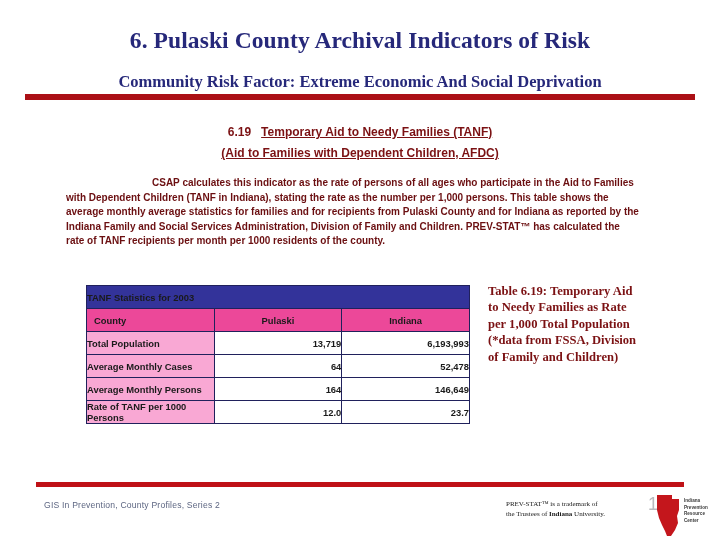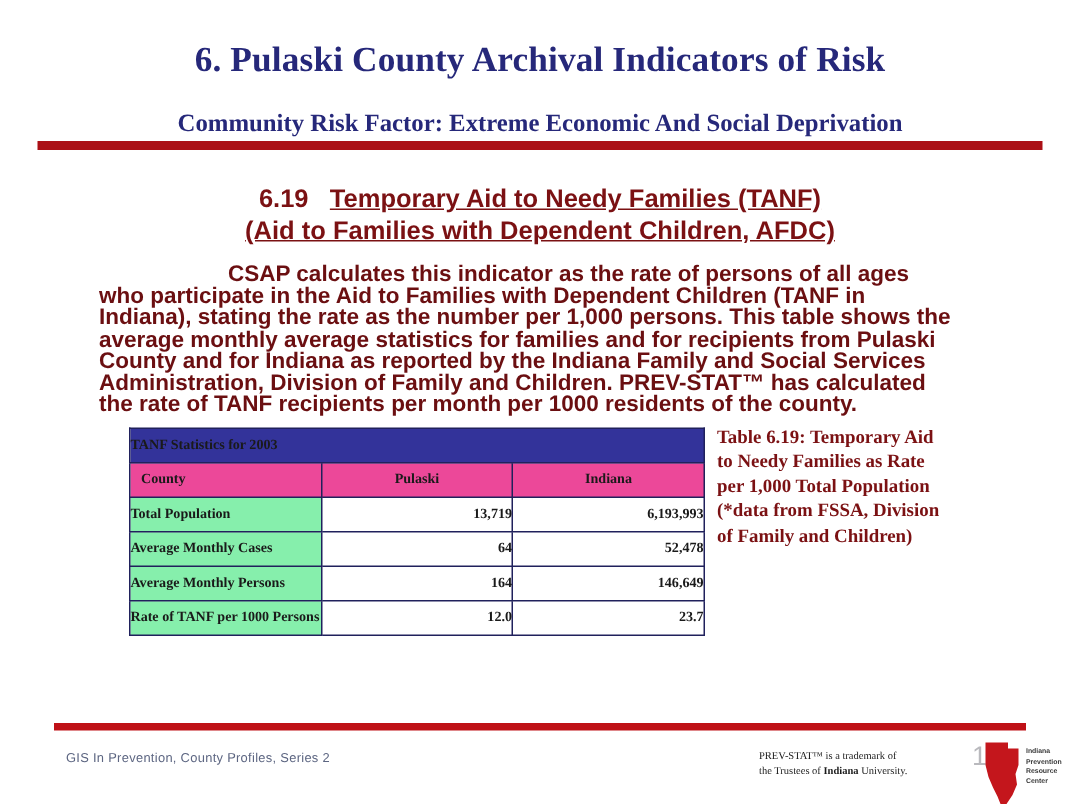--- a/index.html
+++ b/index.html
@@ -58,54 +58,54 @@
   
   .heading-block {
     position: absolute;
     left: 0;
     top: 122px;
     width: 720px;
     text-align: center;
     color: #7b1113;
     font-family: "Liberation Sans", sans-serif;
     font-weight: bold;
-    font-size: 17px;
+    font-size: 12px;
     line-height: 21px;
   }
   .heading-block .line1 .num { text-decoration: none; }
   .heading-block .line1 .und { text-decoration: underline; }
   .heading-block .line2 { text-decoration: underline; }
 
   
   .body-par {
     position: absolute;
     left: 66px;
     top: 176px;
     width: 574px;
     color: #6b0f11;
     font-family: "Liberation Sans", sans-serif;
     font-weight: bold;
-    font-size: 15px;
+    font-size: 10px;
     line-height: 14.5px;
     text-align: left;
   }
   .body-par .indent { display: inline-block; width: 86px; }
 
   
   .tbl-wrap {
     position: absolute;
     left: 86px;
     top: 285px;
     width: 384px;
   }
   table.stats {
     border-collapse: collapse;
     width: 384px;
     table-layout: fixed;
-    font-family: Liberation Serif, serif;
+    font-family: Liberation Sans, sans-serif;
   }
   table.stats td {
     border: 1px solid #20215c;
     padding: 0;
     height: 22px;
     vertical-align: middle;
     font-size: 9.4px;
     font-weight: bold;
     color: #1a1a1a;
   }
@@ -122,31 +122,31 @@
     color: #ffffff;
     font-size: 9.6px;
     font-weight: bold;
     height: 22px;
   }
   td.hdr-cell.left { padding-left: 7px; text-align: left; }
   td.hdr-cell.ctr { text-align: center; }
   td.rowlabel {
     padding-left: 7px;
     text-align: left;
-    background: #86efac;
+    background: #f9a8d4;
   }
   td.val {
     text-align: right;
     background: #ffffff;
   }
 
   
   .caption {
     position: absolute;
-    left: 478px;
+    left: 488px;
     top: 283px;
     width: 150px;
     color: #7b1113;
     font-family: "Liberation Serif", serif;
     font-weight: bold;
     font-size: 12.6px;
     line-height: 16.4px;
   }
 
   

